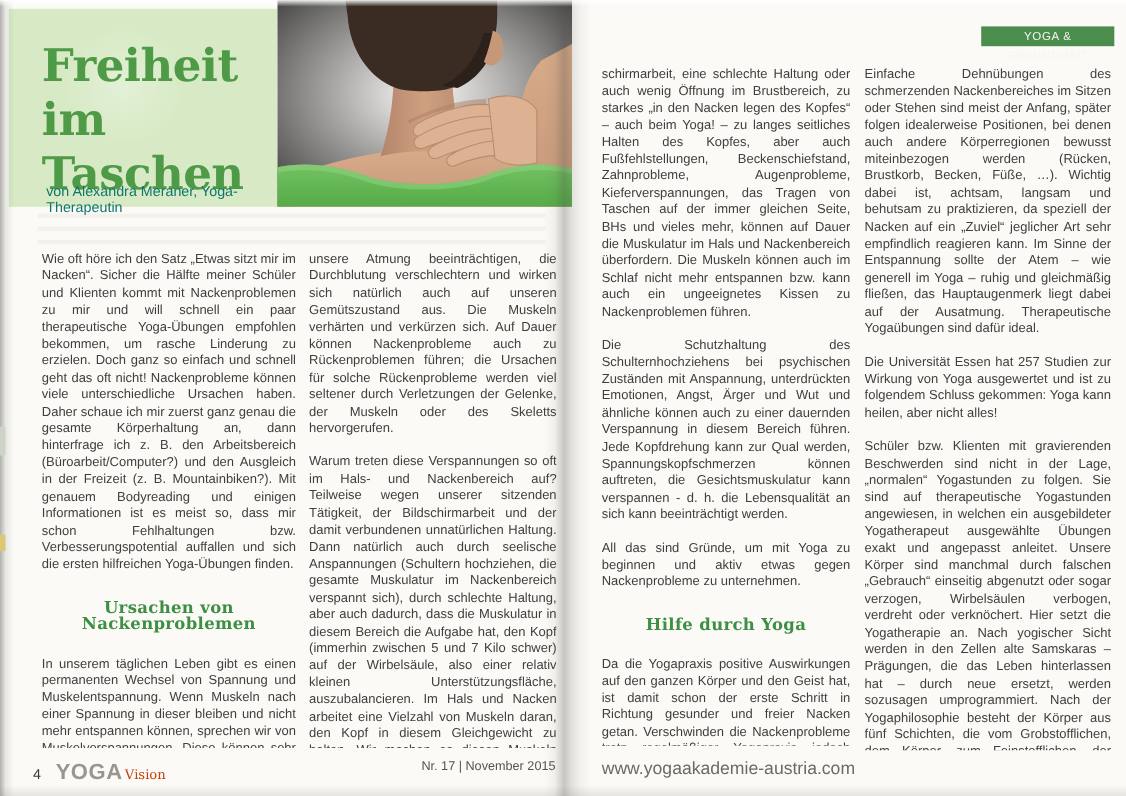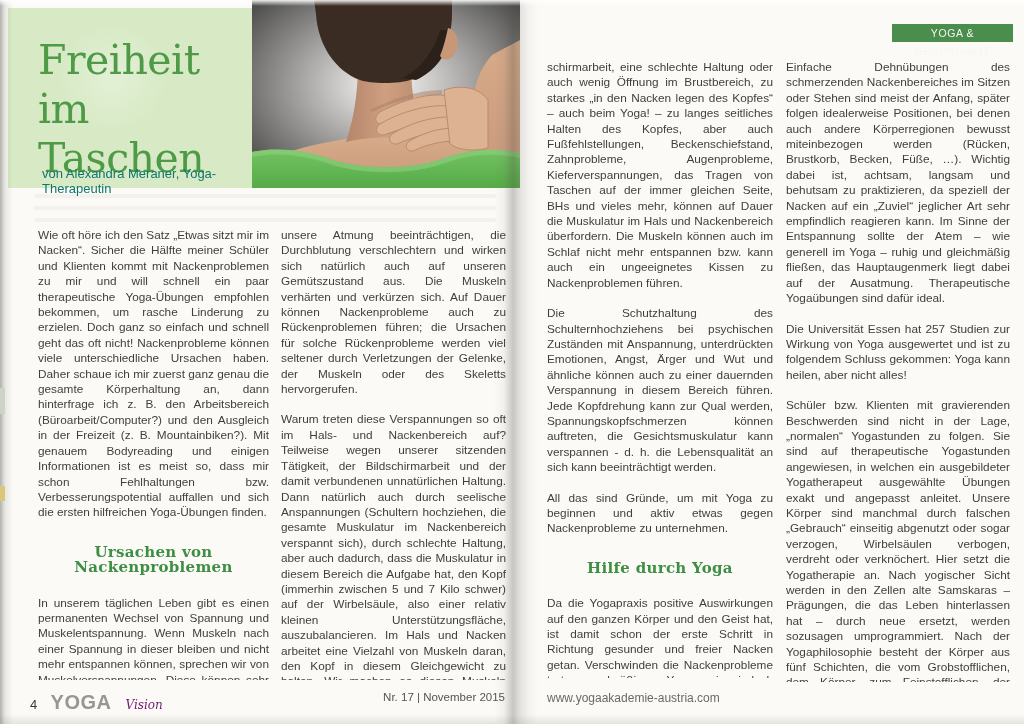--- a/index.html
+++ b/index.html
@@ -9,21 +9,21 @@
   .edge-top{position:absolute;left:0;top:0;width:1024px;height:6px;background:linear-gradient(to bottom,rgba(255,255,255,.9),rgba(255,255,255,0));pointer-events:none;}
   .edge-bottom{position:absolute;left:0;bottom:0;width:1024px;height:10px;background:linear-gradient(to top,rgba(90,88,82,.14),rgba(90,88,82,0));pointer-events:none;}
   .fold{position:absolute;left:494px;top:0;width:44px;height:724px;pointer-events:none;
     background:linear-gradient(to right,rgba(80,78,72,0) 0,rgba(80,78,72,.06) 10px,rgba(80,78,72,.30) 19px,rgba(80,78,72,.14) 26px,rgba(80,78,72,.05) 34px,rgba(80,78,72,0) 44px);}
   .tab1{position:absolute;left:0;top:388px;width:5px;height:26px;background:#ccd4c6;}
   .tab2{position:absolute;left:0;top:486px;width:5px;height:15px;background:#d9c878;}
 
   
   .title-block{position:absolute;left:8px;top:8px;width:244px;height:180px;background:#d7eac5;}
   .title-block .glow{position:absolute;left:50px;top:15px;width:110px;height:110px;border-radius:50%;background:radial-gradient(circle,rgba(255,255,255,.30),rgba(255,255,255,0) 70%);}
-  .title{position:absolute;left:30px;top:28px;font-family:"DejaVu Serif","Liberation Serif",serif;font-weight:normal;font-size:41px;line-height:49px;color:#4e9a47;letter-spacing:-.5px;}
+  .title{position:absolute;left:30px;top:28px;font-family:"DejaVu Serif","Liberation Serif",serif;font-weight:bold;font-size:41px;line-height:49px;color:#4e9a47;letter-spacing:-.5px;}
   .byline{position:absolute;left:34px;top:158px;font-size:13px;color:#0f766e;}
 
   
   .photo{position:absolute;left:252px;top:0;width:268px;height:188px;overflow:hidden;}
 
   
   .ghost{position:absolute;left:34px;top:194px;width:462px;height:30px;opacity:.55;pointer-events:none;}
   .ghost div{height:4px;margin-bottom:8px;background:rgba(130,128,120,.14);border-radius:2px;}
 
   
@@ -36,24 +36,24 @@
   .rcol1{left:547px;top:60px;width:226px;height:618px;}
   .rcol2{left:786px;top:60px;width:224px;height:622px;}
 
   
   .badge{position:absolute;left:892px;top:24px;width:121px;height:18px;background:#4b8d4c;color:#f4f6f1;font-size:10.5px;letter-spacing:.6px;text-align:center;line-height:18px;}
 
   
   .footer{position:absolute;top:691px;font-size:12px;color:#6c6b67;}
   .pagenum{font-size:13px;color:#3c3b39;margin:0 10px 0 0;}
   .logo-yoga{font-weight:bold;font-size:20px;color:#97968f;letter-spacing:.5px;}
-  .logo-vision{font-family:"DejaVu Serif","Liberation Serif",serif;font-style:italic;font-size:12px;color:#701a75;margin-left:14px;}
+  .logo-vision{font-family:"DejaVu Serif","Liberation Serif",serif;font-size:12px;color:#c2410c;margin-left:2px;}
   .f-left-page-l{left:30px;}
   .f-left-page-r{left:300px;width:205px;text-align:right;color:#55544f;font-size:11.5px;}
-  .f-right-page-l{left:547px;color:#6b6a66;font-size:12px;}
+  .f-right-page-l{left:547px;color:#6b6a66;font-size:16px;}
   .f-right-page-r{left:800px;width:210px;text-align:right;}
   .f-right-page-r .pagenum{margin:0 0 0 10px;}
 </style>
 </head>
 <body>
 
 <div class="scan">
 
   <div class="title-block">
     <div class="glow"></div>

